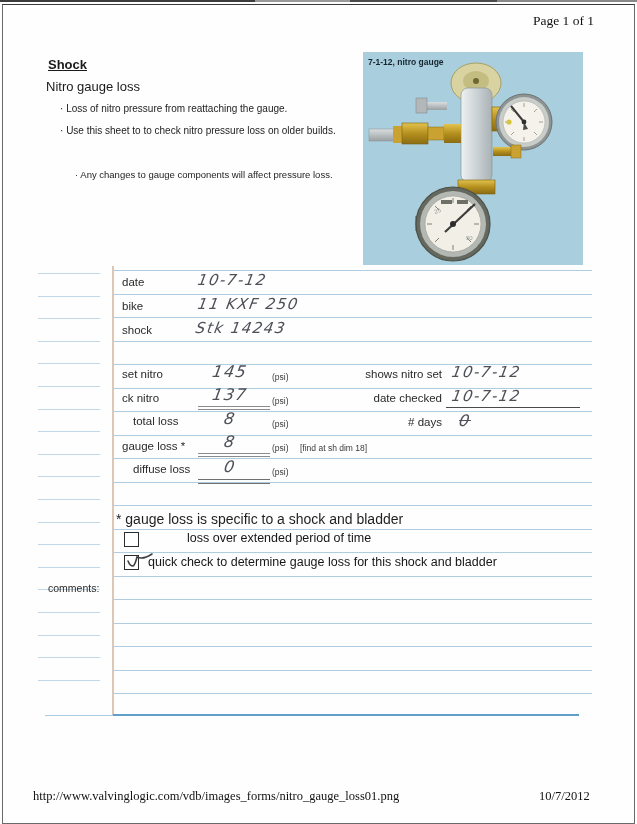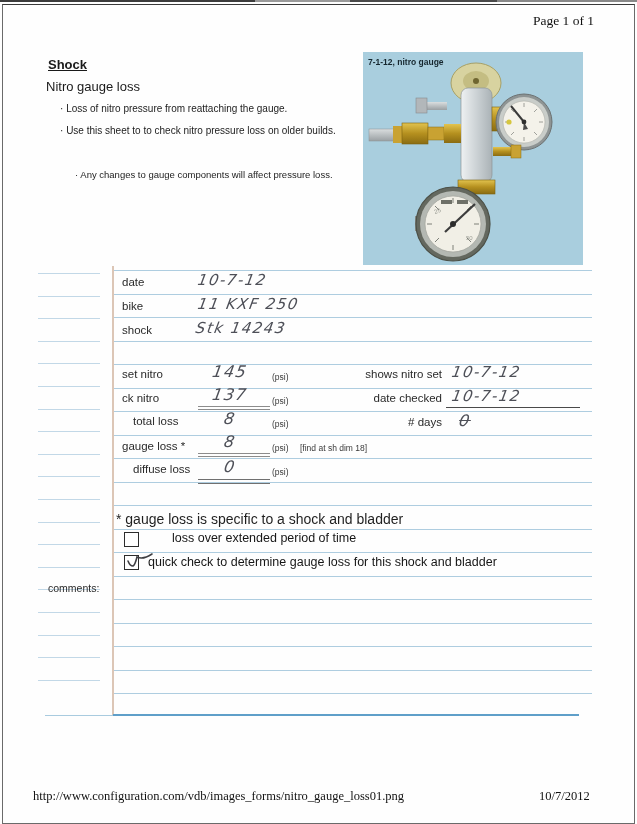--- a/index.html
+++ b/index.html
@@ -198,27 +198,27 @@
   <div class="abs ul-sgl" style="left:446px;top:407px;width:134px;"></div>
 
   <div class="abs lbl rlabel" style="left:358px;top:416px;"># days</div>
   <div class="abs hand big crossed" style="left:450px;top:411px;width:30px;text-align:center;">0</div>
 
   <div class="abs footnote" style="left:116px;top:511px;">* gauge loss is specific to a shock and bladder</div>
 
   <div class="abs" style="left:124px;top:532px;">
     <div class="cb-box"></div>
   </div>
-  <div class="abs cb-label" style="left:132px;top:531px;padding-left:40px;">loss over extended period of time</div>
+  <div class="abs cb-label" style="left:147px;top:531px;padding-left:40px;">loss over extended period of time</div>
 
   <div class="abs checked" style="left:124px;top:555px;">
     <div class="cb-box"></div>
     <svg class="cb-mark" style="position:absolute;left:-2px;top:-6px;" width="32" height="20" viewBox="0 0 32 20">
       <path d="M6 12 Q8 17 11 17 Q13 16 15 8 Q21 11 30 5" fill="none" stroke="#3e3e42" stroke-width="1.6" stroke-linecap="round"></path>
     </svg>
   </div>
   <div class="abs cb-label" style="left:148px;top:555px;">quick check to determine gauge loss for this shock and bladder</div>
 
   <div class="abs comments" style="left:48px;top:582px;">comments:</div>
 
-  <div class="abs serif footer" style="left:33px;top:789px;">http://www.configuration.com/vdb/images_forms/nitro_gauge_loss01.png</div>
+  <div class="abs serif footer" style="left:33px;top:789px;">http://www.valvinglogic.com/vdb/images_forms/nitro_gauge_loss01.png</div>
   <div class="abs serif footer" style="left:539px;top:789px;">10/7/2012</div>
 </div>
 
 </body></html>

